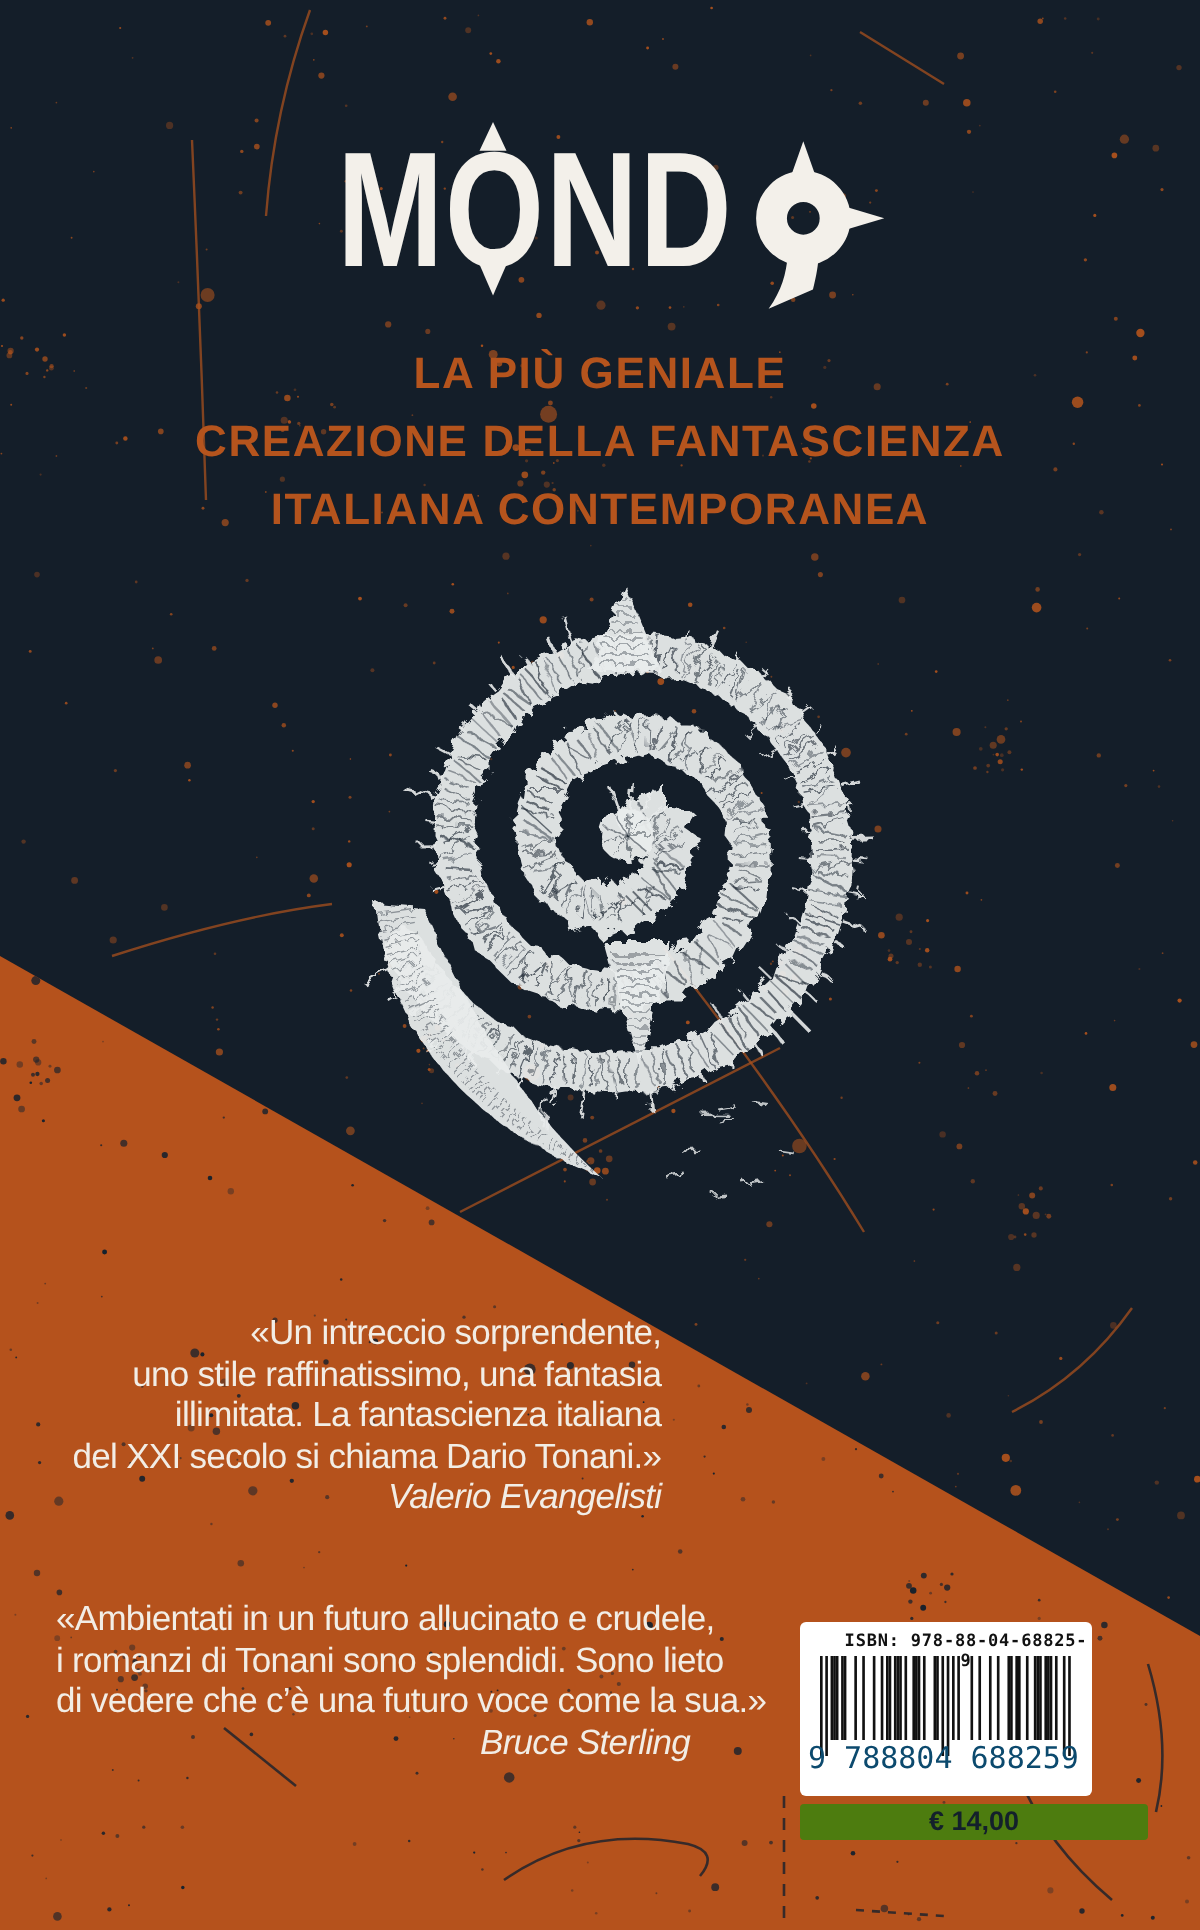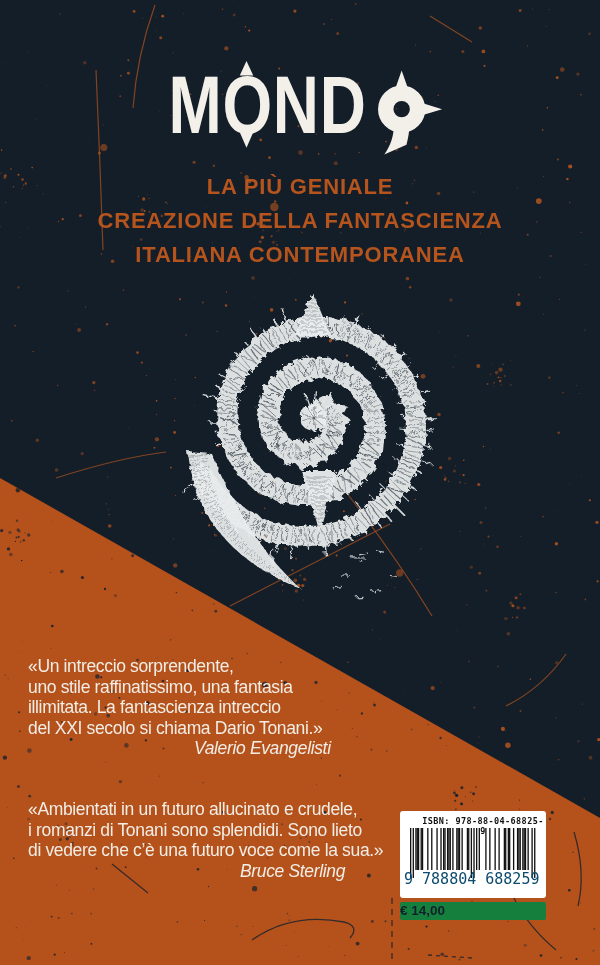--- a/index.html
+++ b/index.html
@@ -10,35 +10,35 @@
   body{width:600px;height:965px;overflow:hidden;}
   .cover{position:relative;width:600px;height:965px;background:var(--navy);
          font-family:"Liberation Sans",sans-serif;overflow:hidden;}
   #bg{position:absolute;left:0;top:0;width:600px;height:965px;}
   .logo{position:absolute;left:168px;top:60px;width:290px;height:106px;}
   .tagline{position:absolute;top:170px;left:0;right:0;text-align:center;
            color:var(--tagline);font-weight:700;font-size:22px;letter-spacing:.8px;
            line-height:34px;}
   .quote{position:absolute;color:var(--white);font-size:17.5px;letter-spacing:-.35px;
          line-height:20.5px;white-space:nowrap;}
-  .q1{left:28px;top:656px;}
+  .q1{left:28px;top:656px;text-align:right;}
   .q2{left:28px;top:799px;}
   .attr{font-style:italic;}
   .q1 .attr{padding-left:166px;}
   .q2 .attr{padding-left:212px;}
   .bc{position:absolute;left:400px;top:811px;width:146px;height:87px;background:#fff;
       border-radius:3px;}
   .isbn{position:absolute;top:5px;left:0;right:0;text-align:center;
         font-family:"DejaVu Sans Mono",monospace;font-size:8.5px;letter-spacing:.4px;
         color:#111;font-weight:700;padding-left:20px;}
   #bars-svg{position:absolute;left:10px;top:17px;}
   .digits{position:absolute;left:4px;top:59px;font-family:"DejaVu Sans Mono",monospace;
           font-size:15px;color:#0c4a6e;}
-  .price{position:absolute;left:400px;top:902px;width:146px;height:18px;background:#15803d;
-         border-radius:2px;text-align:left;font-weight:700;font-size:13.5px;
+  .price{position:absolute;left:400px;top:902px;width:174px;height:18px;background:#4d7c0f;
+         border-radius:2px;text-align:center;font-weight:700;font-size:13.5px;
          line-height:18px;color:#13202b;}
 </style>
 </head>
 <body>
 
 <div class="cover">
 
   <svg id="bg" viewBox="0 0 600 965" xmlns="http://www.w3.org/2000/svg">
     <defs>
       <clipPath id="cpNavy">
@@ -1203,21 +1203,21 @@
 
   <div class="tagline">
     <div>LA PIÙ GENIALE</div>
     <div>CREAZIONE DELLA FANTASCIENZA</div>
     <div>ITALIANA CONTEMPORANEA</div>
   </div>
 
   <div class="quote q1">
     <div>«Un intreccio sorprendente,</div>
     <div>uno stile raffinatissimo, una fantasia</div>
-    <div>illimitata. La fantascienza intreccio</div>
+    <div>illimitata. La fantascienza italiana</div>
     <div>del XXI secolo si chiama Dario Tonani.»</div>
     <div class="attr">Valerio Evangelisti</div>
   </div>
 
   <div class="quote q2">
     <div>«Ambientati in un futuro allucinato e crudele,</div>
     <div>i romanzi di Tonani sono splendidi. Sono lieto</div>
     <div>di vedere che c’è una futuro voce come la sua.»</div>
     <div class="attr">Bruce Sterling</div>
   </div>

